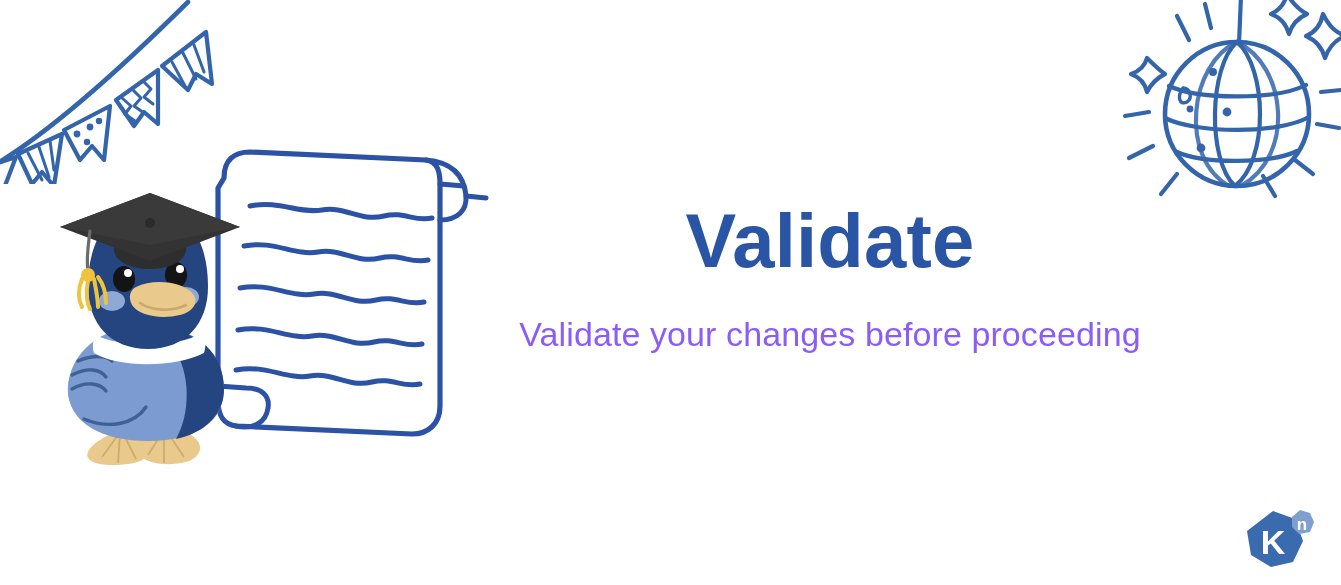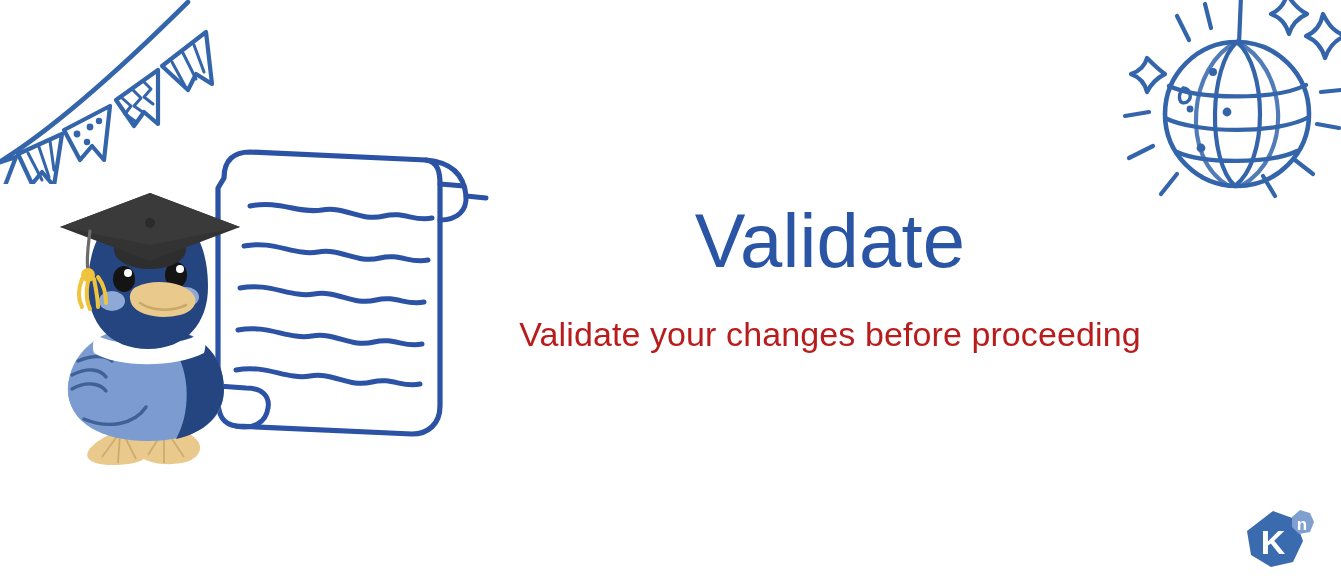--- a/index.html
+++ b/index.html
@@ -63,32 +63,32 @@
   
   #headline-block {
     position: absolute;
     left: 330px;
     top: 200px;
     width: 1000px;
     text-align: center;
   }
   #page-title {
     font-size: 76px;
-    font-weight: 400;
+    font-weight: 700;
     color: #2a55a5;
     letter-spacing: 0.2px;
     line-height: 1.08;
     margin: 0;
     white-space: nowrap;
   }
   #page-subtitle {
     margin: 32px 0 0 0;
     font-size: 34px;
     font-weight: 400;
-    color: #b91c1c;
+    color: #8b5cf6;
     letter-spacing: 0.1px;
     line-height: 1.2;
     white-space: nowrap;
     text-align: center;
   }
 
   
   #brand-logo {
     position: absolute;
     right: 20px;

